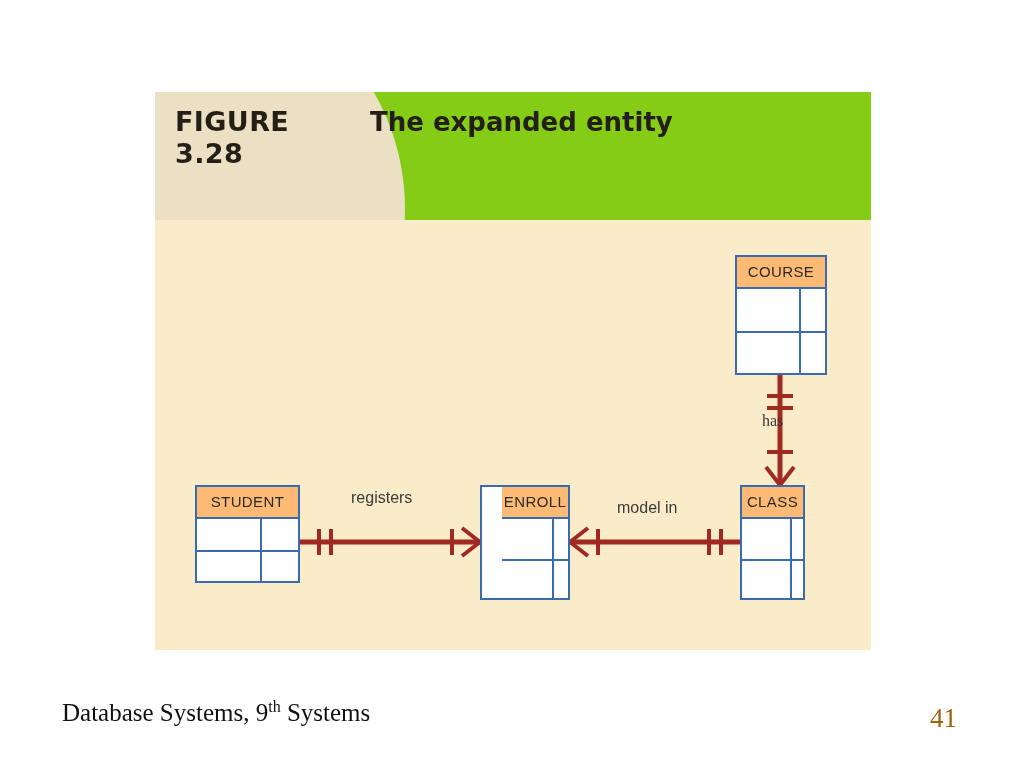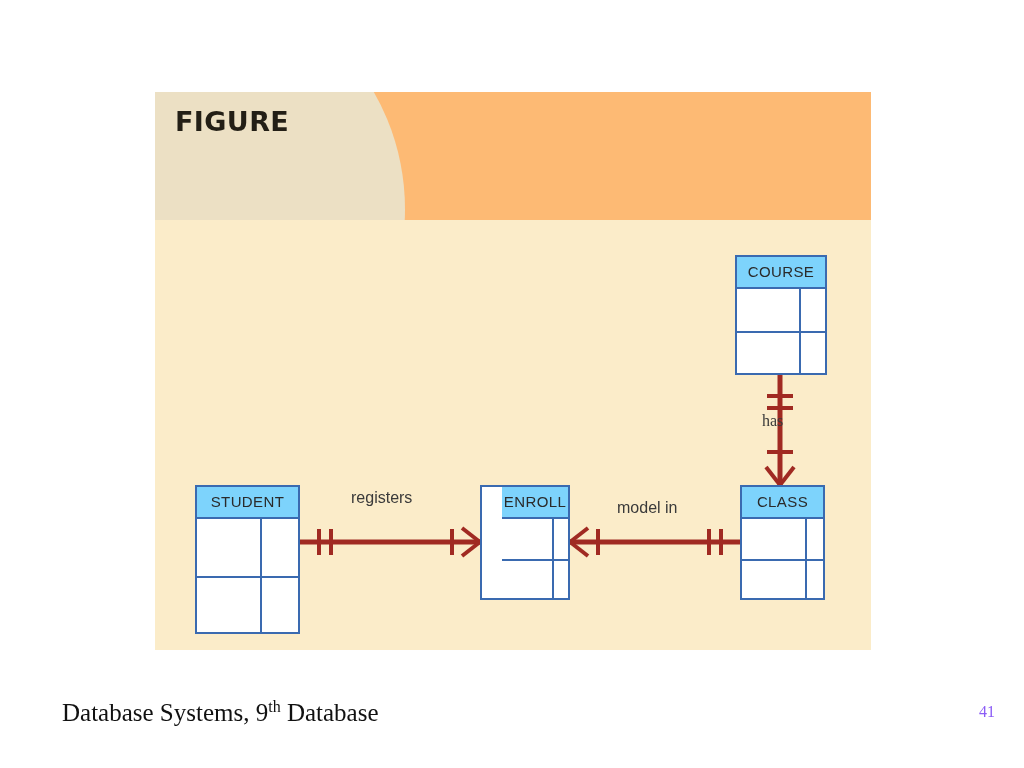--- a/index.html
+++ b/index.html
@@ -26,21 +26,21 @@
     overflow: hidden;
   }
 
   
   #figure-header {
     position: absolute;
     left: 0;
     top: 0;
     width: 716px;
     height: 128px;
-    background: #fdba74;
+    background: #84cc16;
     overflow: hidden;
   }
   
   #header-cream-lobe {
     position: absolute;
     left: -220px;
     top: -118px;
     width: 470px;
     height: 470px;
     background: #ece0c4;
@@ -99,21 +99,21 @@
   .entity {
     position: absolute;
     box-sizing: border-box;
     border: 2px solid #3a6ab0;
     background: #ffffff;
   }
   .entity-title {
     height: 30px;
     line-height: 30px;
     text-align: center;
-    background: #7dd3fc;
+    background: #fdba74;
     border-bottom: 2px solid #3a6ab0;
     color: #2a2a2a;
     font-family: "Liberation Sans", sans-serif;
     font-size: 15px;
     letter-spacing: 0.4px;
   }
   .entity-body {
     position: relative;
     height: calc(100% - 32px);
   }
@@ -151,40 +151,41 @@
     font-family: "Liberation Serif", serif;
     font-size: 25px;
     white-space: nowrap;
   }
   #footer-text sup {
     font-size: 16px;
     vertical-align: super;
   }
   #page-number {
     position: absolute;
-    left: 979px;
+    left: 930px;
     top: 703px;
-    color: #8b5cf6;
+    color: #a16207;
     font-family: "Liberation Serif", serif;
-    font-size: 16px;
+    font-size: 27px;
   }
 </style>
 </head>
 <body>
 
 <div id="figure-panel">
 
   <div id="figure-header">
     <div id="header-cream-block"></div>
     <div id="header-cream-lobe"></div>
     <div id="figure-label">
       <span>FIGURE</span>
+      <span id="figure-number">3.28</span>
     </div>
     <div id="figure-title">
-      <br>
+      <span>The expanded entity</span><br>
     </div>
   </div>
 
   <div id="diagram-canvas">
 
     <svg id="diagram-svg" width="716" height="430" viewBox="0 0 716 430">
       <g stroke="#a02a22" fill="#a02a22" stroke-width="5" stroke-linecap="butt">
 
         <line x1="145" y1="322" x2="325" y2="322"></line>
 
@@ -212,51 +213,51 @@
         <line x1="612" y1="232" x2="638" y2="232" stroke-width="4"></line>
         <line x1="625" y1="265" x2="611" y2="247" stroke-width="4"></line>
         <line x1="625" y1="265" x2="639" y2="247" stroke-width="4"></line>
       </g>
     </svg>
 
     <div class="rel-label" style="left:196px; top:269px;">registers</div>
     <div class="rel-label" style="left:462px; top:279px;">model in</div>
     <div class="rel-label" style="left:607px; top:192px;font-family:Liberation Serif, serif;">has</div>
 
-    <div class="entity" style="left:40px; top:265px; width:105px; height:149px;">
+    <div class="entity" style="left:40px; top:265px; width:105px; height:98px;">
       <div class="entity-title">STUDENT</div>
       <div class="entity-body">
         <div class="hline"></div>
         <div class="vline" style="left:62%;"></div>
       </div>
     </div>
 
     <div class="entity" style="left:325px; top:265px; width:90px; height:115px;padding-left:20px;">
       <div class="entity-title">ENROLL</div>
       <div class="entity-body">
         <div class="hline"></div>
         <div class="vline" style="left:76%;"></div>
       </div>
     </div>
 
-    <div class="entity" style="left:585px; top:265px; width:85px; height:115px;">
+    <div class="entity" style="left:585px; top:265px; width:65px; height:115px;">
       <div class="entity-title">CLASS</div>
       <div class="entity-body">
         <div class="hline"></div>
         <div class="vline" style="left:78%;"></div>
       </div>
     </div>
 
     <div class="entity" style="left:580px; top:35px; width:92px; height:120px;">
       <div class="entity-title">COURSE</div>
       <div class="entity-body">
         <div class="hline"></div>
         <div class="vline" style="left:70%;"></div>
       </div>
     </div>
 
   </div>
 </div>
 
 <div id="footer-text">
-  <span>Database Systems, 9</span><sup>th</sup><span> Database</span>
+  <span>Database Systems, 9</span><sup>th</sup><span> Systems</span>
 </div>
 <div id="page-number">41</div>
 
 </body></html>

